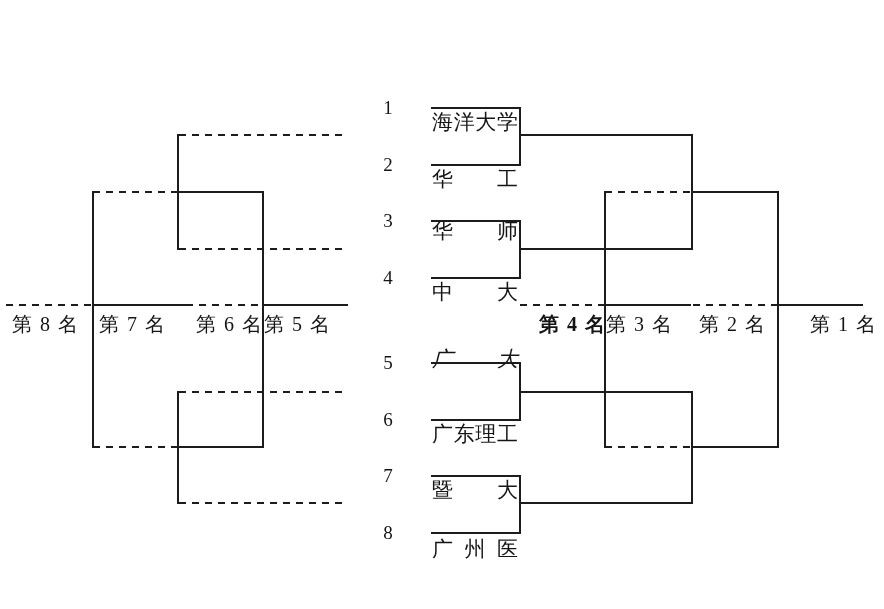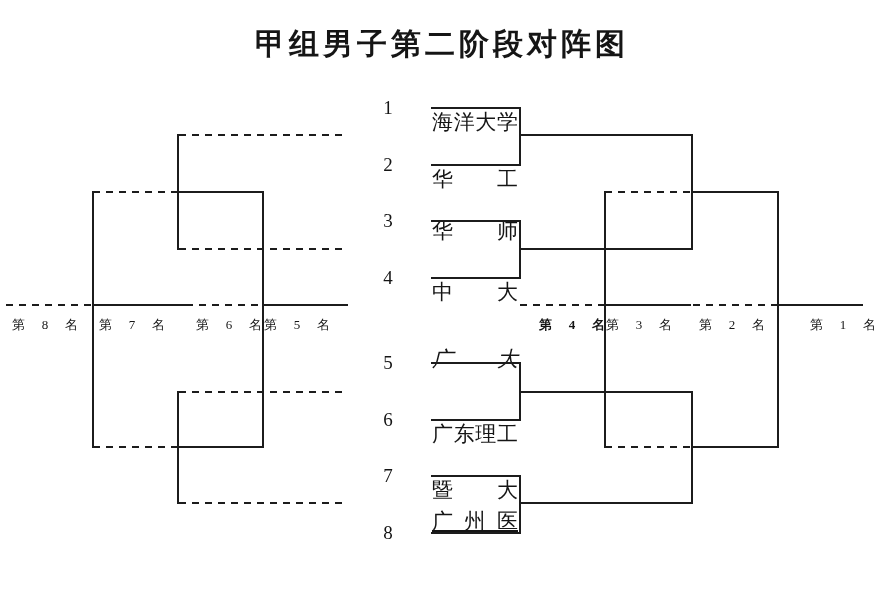--- a/index.html
+++ b/index.html
@@ -23,48 +23,47 @@
     position:absolute;width:20px;text-align:center;
     font-size:19px;line-height:24px;
   }
   .team{
     position:absolute;left:432px;width:86px;
     font-size:21px;line-height:23px;white-space:nowrap;
     text-align:justify;text-align-last:justify;
   }
   .rank{
     position:absolute;top:312px;width:66px;
-    font-size:13px;line-height:25px;white-space:nowrap;
+    font-size:20px;line-height:25px;white-space:nowrap;
     text-align:justify;text-align-last:justify;
   }
 </style>
 </head>
 <body>
 
 <div id="canvas">
 
-  <div class="title">甲组男子第二阶段对阵图</div>
 
   <div class="seed abs" style="left:378px;top:96px;">1</div>
   <div class="seed abs" style="left:378px;top:153px;">2</div>
   <div class="seed abs" style="left:378px;top:209px;">3</div>
   <div class="seed abs" style="left:378px;top:266px;">4</div>
   <div class="seed abs" style="left:378px;top:351px;">5</div>
   <div class="seed abs" style="left:378px;top:408px;">6</div>
   <div class="seed abs" style="left:378px;top:464px;">7</div>
   <div class="seed abs" style="left:378px;top:521px;">8</div>
 
   <div class="team" style="top:111px;">海洋大学</div>
   <div class="team" style="top:168px;">华工</div>
   <div class="team" style="top:220px;">华师</div>
   <div class="team" style="top:281px;">中大</div>
   <div class="team" style="top:348px;font-style:italic;">广大</div>
   <div class="team" style="top:423px;">广东理工</div>
   <div class="team" style="top:479px;">暨大</div>
-  <div class="team" style="top:510px;text-decoration:underline;">广州医</div>
+  <div class="team" style="top:538px;">广州医</div>
 
   <div class="rank" style="left:12px;">第8名</div>
   <div class="rank" style="left:99px;">第7名</div>
   <div class="rank" style="left:196px;font-family:Liberation Serif, serif;">第6名</div>
   <div class="rank" style="left:264px;">第5名</div>
   <div class="rank" style="left:539px;font-weight:bold;">第4名</div>
   <div class="rank" style="left:606px;">第3名</div>
   <div class="rank" style="left:699px;">第2名</div>
   <div class="rank" style="left:787px;margin-left:23px;">第1名</div>
 

